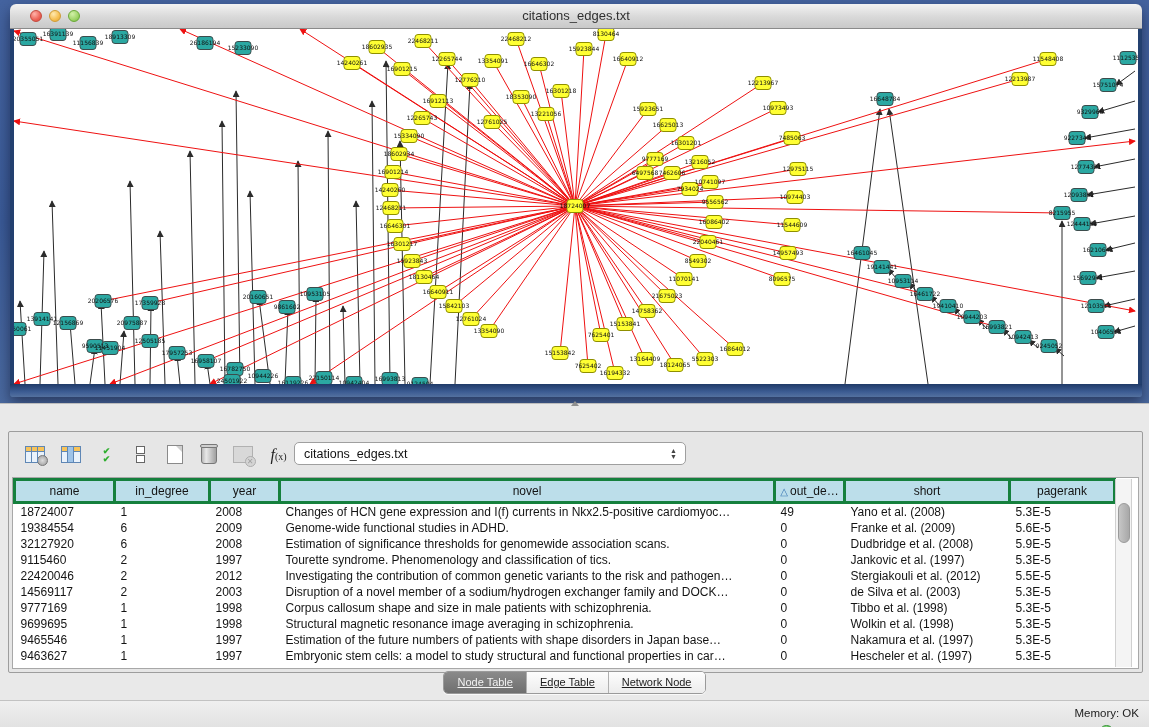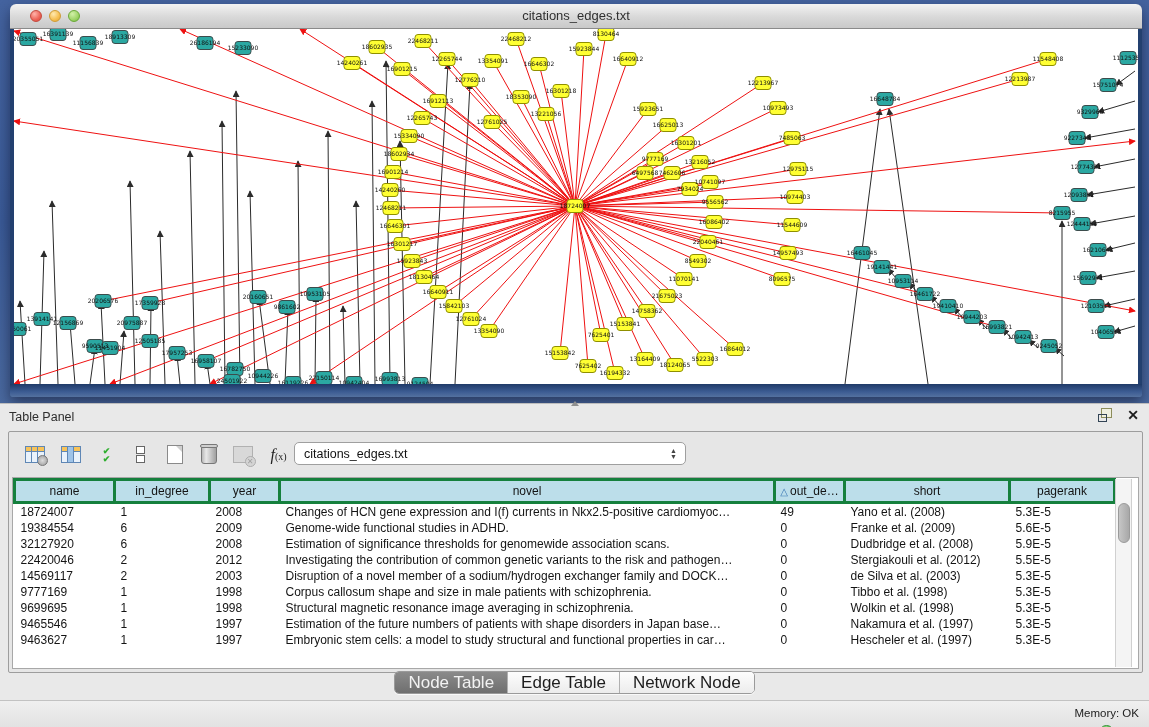--- a/index.html
+++ b/index.html
@@ -114,22 +114,22 @@
     position:absolute;left:2px;top:24px;width:10px;height:38px;border-radius:6px;
     background:linear-gradient(90deg,#c6c6c6,#a8a8a8);border:1px solid #9a9a9a;
   }
   
   .tabbar{position:absolute;left:0;bottom:3px;width:100%;height:27px;display:flex;justify-content:center;}
   .seg{
     display:inline-flex;height:21px;border:1px solid #9a9a9a;border-radius:5px;
     overflow:hidden;background:#f7f7f7;box-shadow:0 1px 0 rgba(255,255,255,.7);
   }
   .tab{
-    padding:0 13px;line-height:21px;font-size:17px;color:#1d1d1d;
-    border-right:1px solid #b0b0b0;background:linear-gradient(180deg,#fdfdfd,#ececec);
+    padding:0 13px;line-height:21px;font-size:11px;color:#1d1d1d;
+    border-right:1px solid #b0b0b0;background:linear-gradient(180deg,#fdfdfd,#ececec);text-decoration:underline;
   }
   .tab:last-child{border-right:none;}
   .tab.sel{background:linear-gradient(180deg,#8a8a8a,#6f6f6f);color:#f2f2f2;}
   
   .statusbar{
     position:absolute;left:0;top:700px;width:1149px;height:27px;
     background:linear-gradient(180deg,#efefef,#e2e2e2);border-top:1px solid #c2c2c2;
   }
   .status-right{position:absolute;right:10px;top:6px;display:flex;align-items:center;gap:6px;flex-direction:column;}
   .status-label{font-size:11.5px;color:#222;}
@@ -552,30 +552,20 @@
             <text x="575" y="207" text-anchor="middle" font-size="6" fill="#111" font-family="&quot;DejaVu Sans&quot;,sans-serif">18724007</text>
           </g>
       </svg>
     </div>
     <div class="win-bottom"></div>
   </div>
 </div>
 
 <div class="table-panel">
   <div class="splitter-nub"></div>
-  <div class="panel-header">
-    <span>Table Panel</span>
-    <div class="panel-header-icons">
-      <span class="float-icon">
-          <span class="sq1"></span>
-          <span class="sq2"></span>
-        </span>
-      <span class="close-x">✕</span>
-    </div>
-  </div>
 
   <div class="content-frame">
     <div class="tp-toolbar">
       <div class="icon-btn" style="left:12px">
           <span class="ic-table">
             <span class="gear"></span>
           </span>
         </div>
       <div class="icon-btn" style="left:48px">
           <span class="ic-table">
@@ -656,20 +646,29 @@
             <tr>
               <td>32127920</td>
               <td>6</td>
               <td>2008</td>
               <td>Estimation of significance thresholds for genomewide association scans.</td>
               <td>0</td>
               <td>Dudbridge et al. (2008)</td>
               <td>5.9E-5</td>
             </tr>
             <tr>
+              <td>9115460</td>
+              <td>2</td>
+              <td>1997</td>
+              <td>Tourette syndrome. Phenomenology and classification of tics.</td>
+              <td>0</td>
+              <td>Jankovic et al. (1997)</td>
+              <td>5.3E-5</td>
+            </tr>
+            <tr>
               <td>22420046</td>
               <td>2</td>
               <td>2012</td>
               <td>Investigating the contribution of common genetic variants to the risk and pathogen…</td>
               <td>0</td>
               <td>Stergiakouli et al. (2012)</td>
               <td>5.5E-5</td>
             </tr>
             <tr>
               <td>14569117</td>

